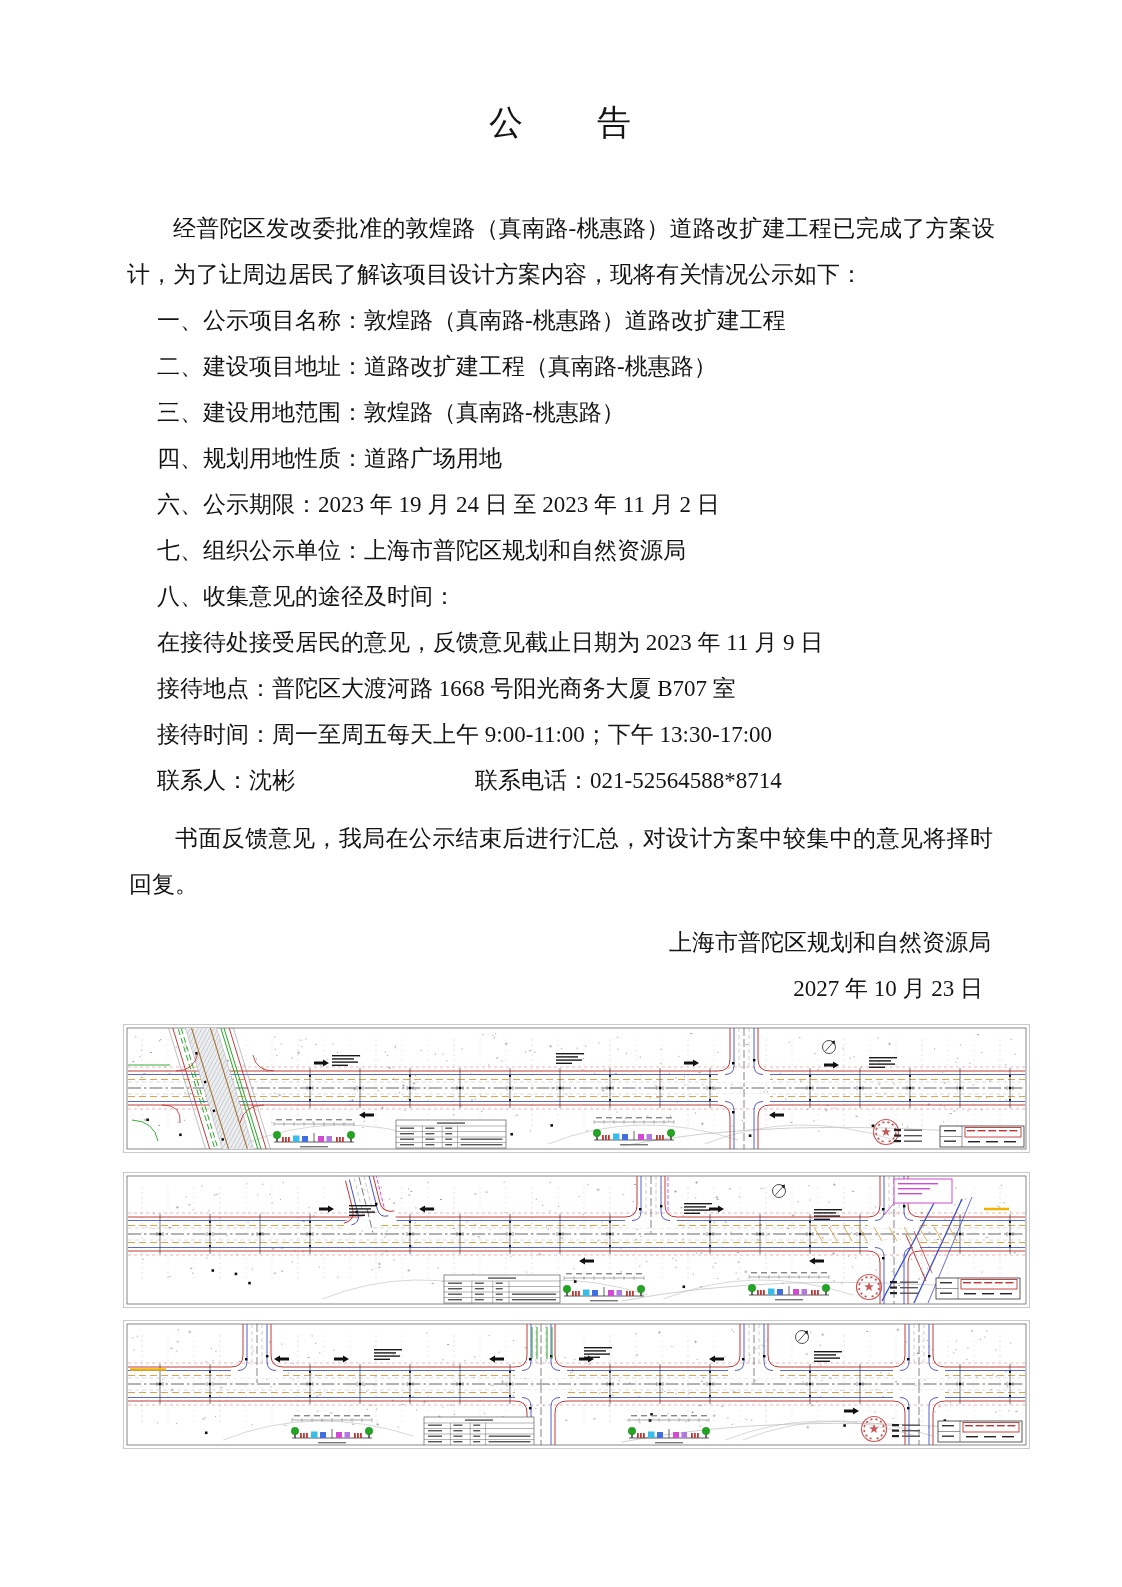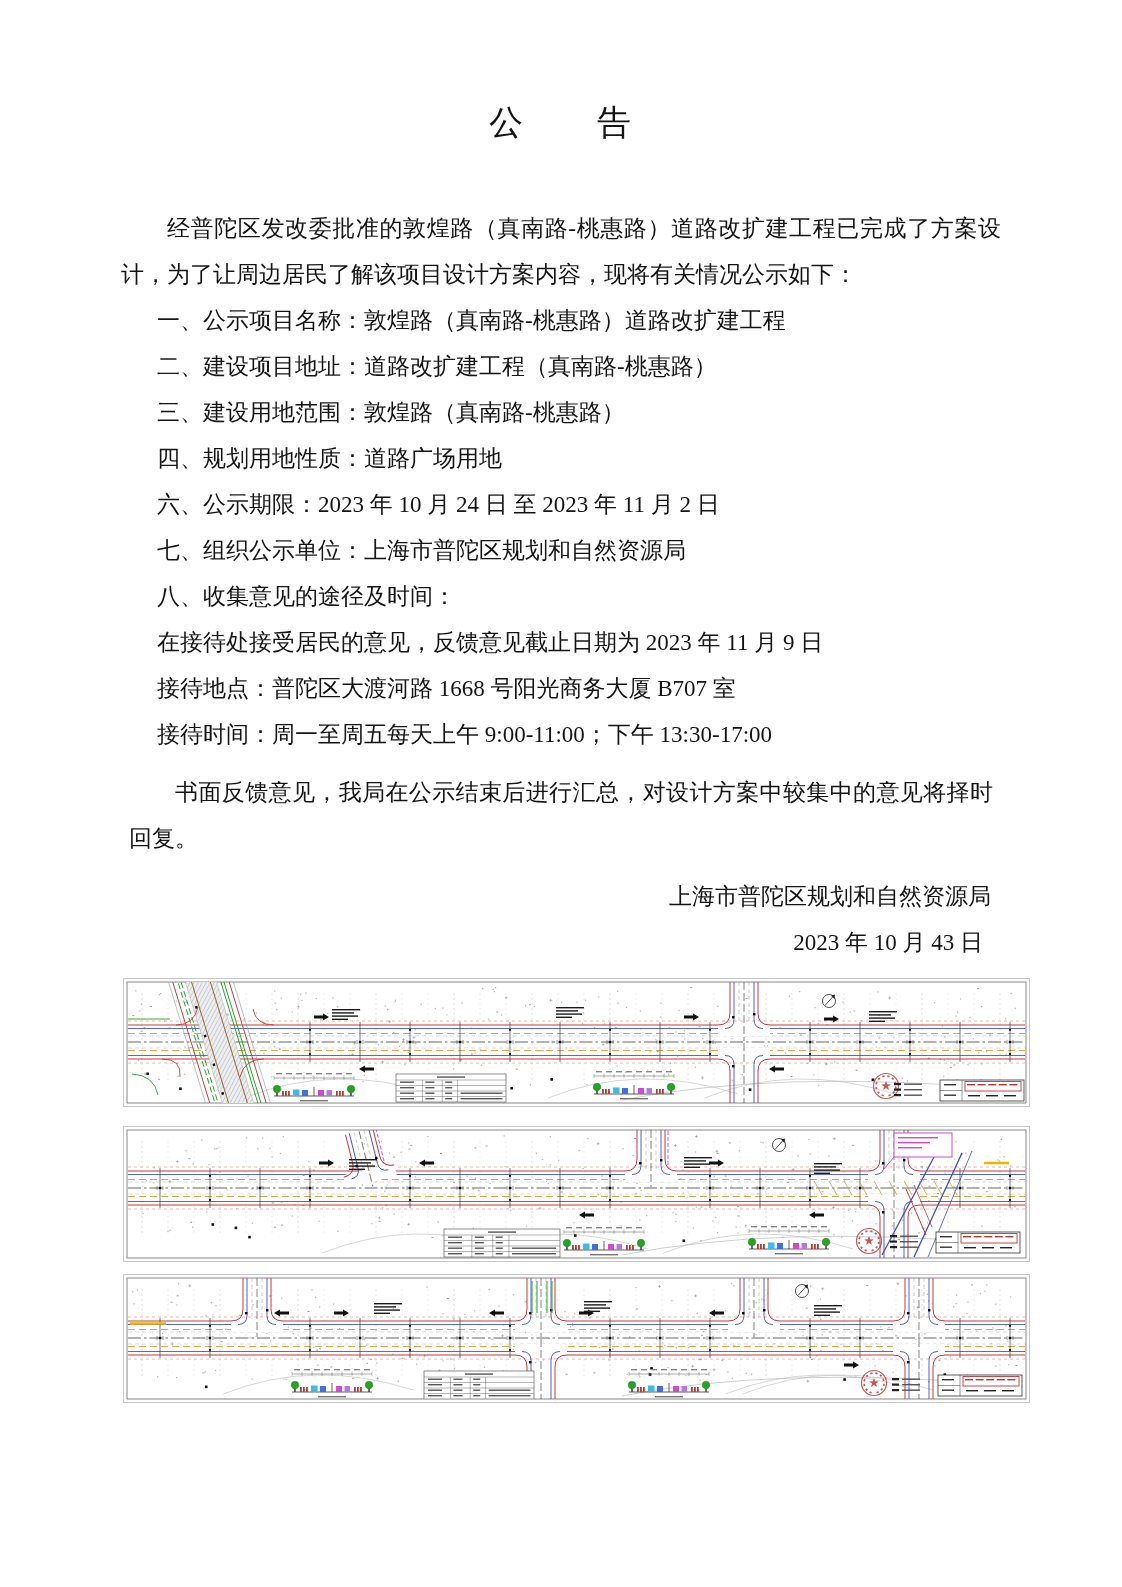--- a/index.html
+++ b/index.html
@@ -6,21 +6,21 @@
   body{
     width:1122px;height:1587px;background:#ffffff;overflow:hidden;
     font-family:"Liberation Serif","DejaVu Serif",serif;color:#141414;
     position:relative;
   }
   .title{
     margin:100px 0 16px;text-align:center;font-size:34px;font-weight:normal;
     letter-spacing:2px;white-space:pre;
   }
   .content{padding:0 117px;}
-  .intro{margin:60px 4px 0;font-size:23px;line-height:46px;text-indent:2em;text-align:justify;}
+  .intro{margin:60px 10px 0;font-size:23px;line-height:46px;text-indent:2em;text-align:justify;}
   .list-line{padding-left:40px;font-size:23px;line-height:46px;}
   .contact-row{display:flex;}
   .contact-person{flex:0 0 318px;}
   .closing{margin:12px;font-size:23px;line-height:46px;text-indent:2em;text-align:justify;}
   .sig-org{font-size:23px;line-height:46px;text-align:right;padding-right:14px;}
   .sig-date{font-size:23px;line-height:46px;text-align:right;padding-right:22px;}
   .drawing{
     width:905px;background:#fff;border:1px solid #c9c9c9;margin-left:123px;
   }
   .d1{margin-top:12px;height:127px;}
@@ -35,33 +35,37 @@
 
   <h1 class="title">公　　告</h1>
 
   <div class="content">
     <p class="intro">经普陀区发改委批准的敦煌路（真南路-桃惠路）道路改扩建工程已完成了方案设计，为了让周边居民了解该项目设计方案内容，现将有关情况公示如下：</p>
 
     <div class="list-line">一、公示项目名称：敦煌路（真南路-桃惠路）道路改扩建工程</div>
     <div class="list-line">二、建设项目地址：道路改扩建工程（真南路-桃惠路）</div>
     <div class="list-line">三、建设用地范围：敦煌路（真南路-桃惠路）</div>
     <div class="list-line">四、规划用地性质：道路广场用地</div>
-    <div class="list-line">六、公示期限：2023 年 10 月 24 日 至 2023 年 11 月 2 日</div>
+    <div class="list-line">六、公示期限：2023 年 19 月 24 日 至 2023 年 11 月 2 日</div>
     <div class="list-line">七、组织公示单位：上海市普陀区规划和自然资源局</div>
     <div class="list-line">八、收集意见的途径及时间：</div>
 
     <div class="list-line">在接待处接受居民的意见，反馈意见截止日期为 2023 年 11 月 9 日</div>
     <div class="list-line">接待地点：普陀区大渡河路 1668 号阳光商务大厦 B707 室</div>
     <div class="list-line">接待时间：周一至周五每天上午 9:00-11:00；下午 13:30-17:00</div>
 
+    <div class="list-line contact-row">
+      <span class="contact-person">联系人：沈彬</span>
+      <span>联系电话：021-52564588*8714</span>
+    </div>
 
     <p class="closing">书面反馈意见，我局在公示结束后进行汇总，对设计方案中较集中的意见将择时回复。</p>
 
     <div class="sig-org">上海市普陀区规划和自然资源局</div>
-    <div class="sig-date">2023 年 10 月 43 日</div>
+    <div class="sig-date">2027 年 10 月 23 日</div>
   </div>
 
   <div class="drawing d1">
     <svg id="plan1" viewBox="0 0 905 127" preserveAspectRatio="none">
         <defs>
           <clipPath id="clipplan1">
             <rect x="3" y="3" width="899" height="121"></rect>
           </clipPath>
           <pattern id="hatchplan1" patternUnits="userSpaceOnUse" width="5" height="5">
             <path d="M0,5 L5,0" stroke="#9aa0a8" stroke-width="0.6" fill="none"></path>

